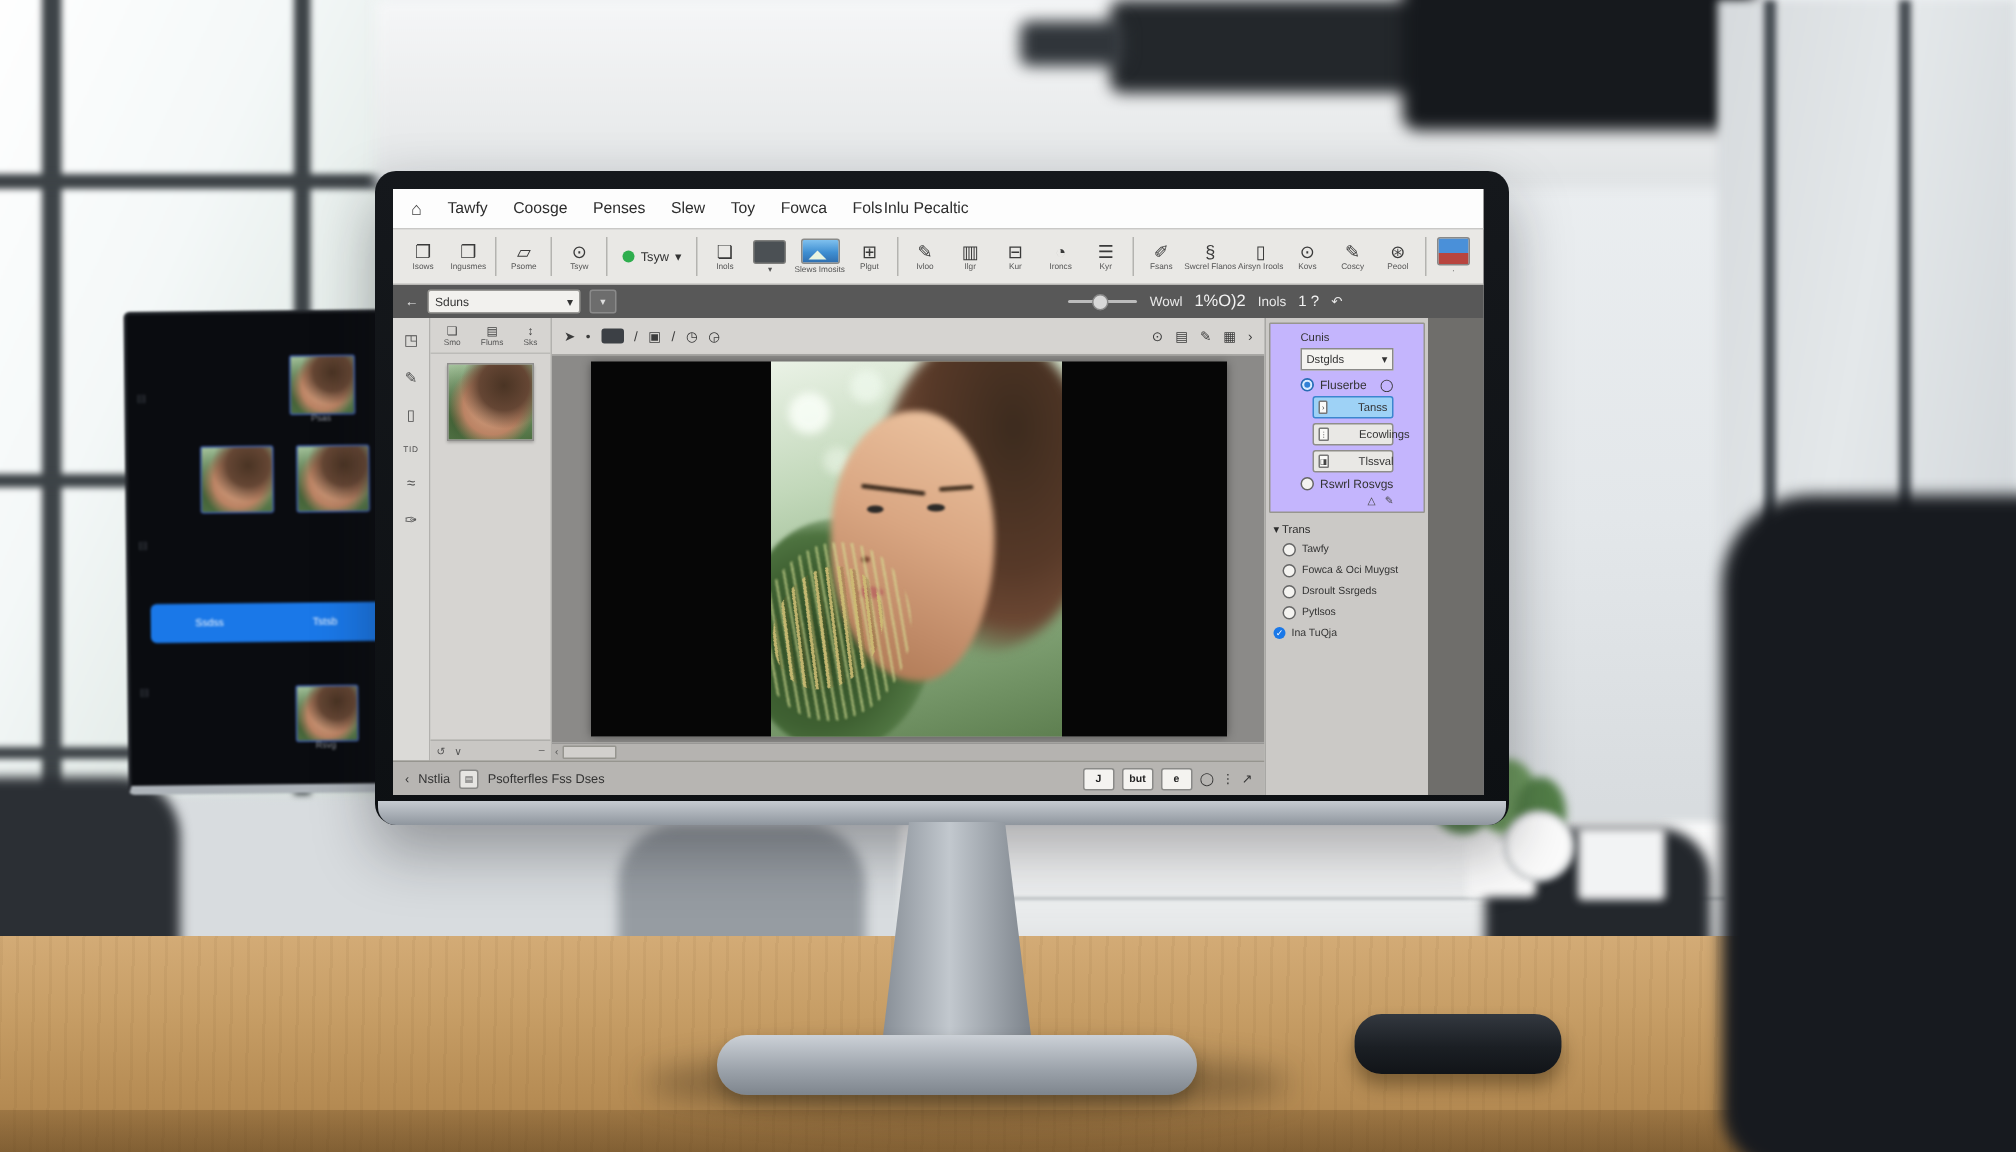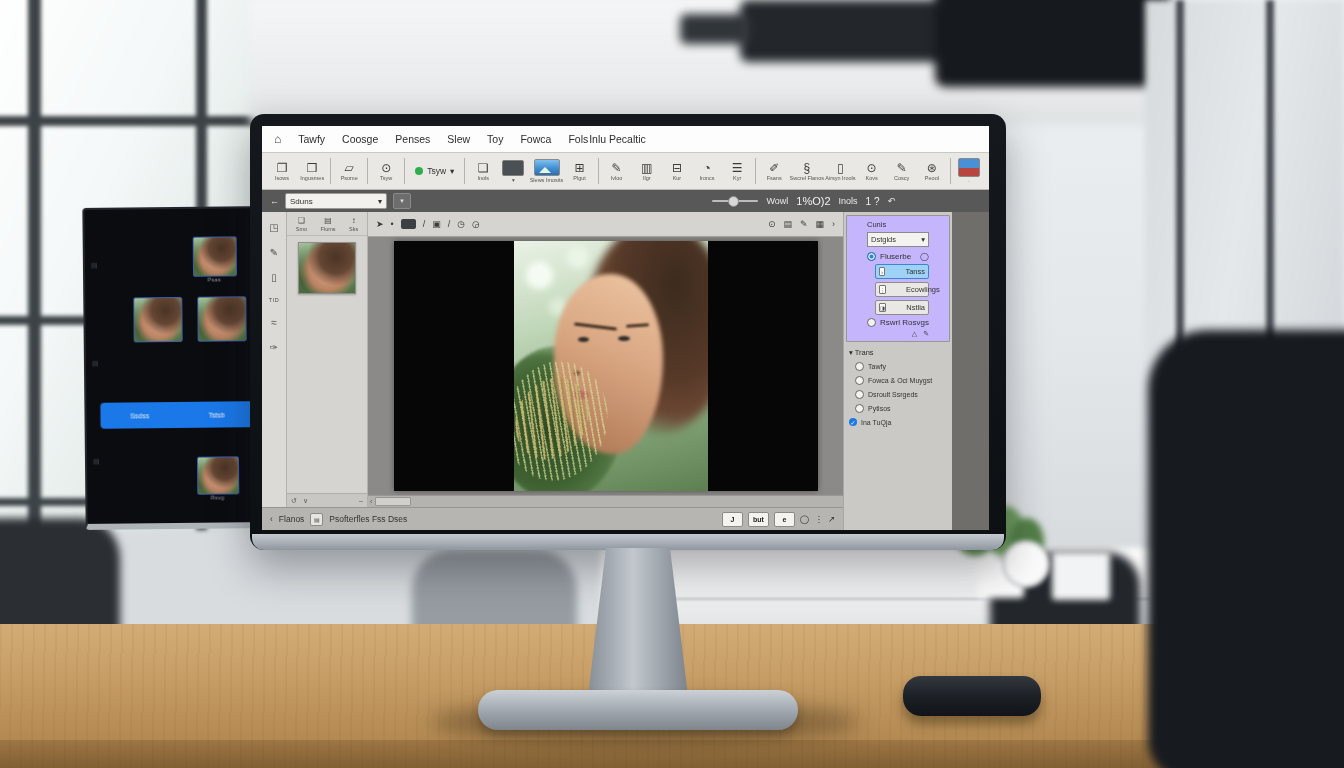--- a/index.html
+++ b/index.html
@@ -443,21 +443,21 @@
             </div>
             <div class="hscroll">
               <span>‹</span>
               <div class="hthumb"></div>
             </div>
           </div>
         </div>
 
         <div class="statusbar">
           <span>‹</span>
-          <span>Flanos</span>
+          <span>Nstlia</span>
           <div class="sb-chip">
             <span>▤</span>
           </div>
           <span>Psofterfles Fss Dses</span>
           <div class="sb-right">
             <div class="sb-btn">
                 <span>J</span>
               </div>
             <div class="sb-btn">
                 <span>but</span>
@@ -488,21 +488,21 @@
             <div class="rp-btn sel" style="background:#9ed2f6;">
               <span class="pg">›</span>
               <span>Tanss</span>
             </div>
             <div class="rp-btn">
               <span class="pg">⋮</span>
               <span>Ecowlings</span>
             </div>
             <div class="rp-btn">
               <span class="pg">◨</span>
-              <span>Nstlia</span>
+              <span>Tlssval</span>
             </div>
             <div class="rp-row">
               <span class="radio"></span>
               <span>Rswrl Rosvgs</span>
             </div>
             <div class="rp-foot">
               <span>△</span>
               <span>✎</span>
             </div>
           </div>

